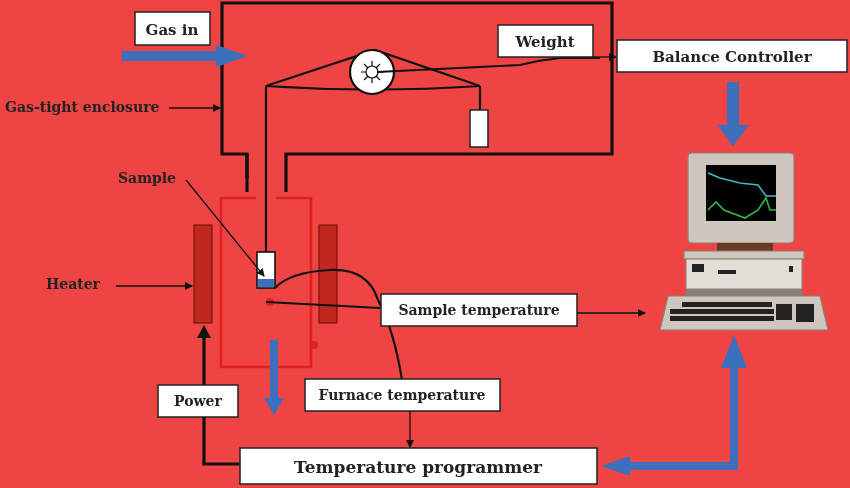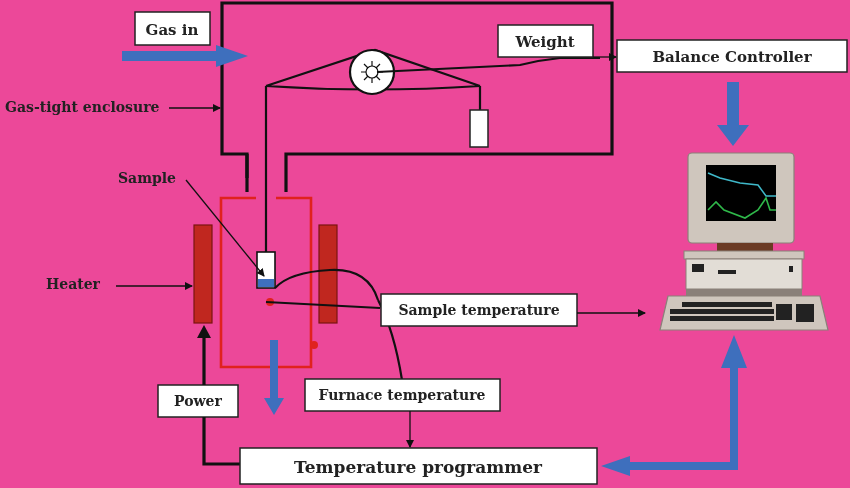--- a/index.html
+++ b/index.html
@@ -1,16 +1,16 @@
 <!DOCTYPE html>
 <html><head>
 <meta charset="utf-8">
 <style>
   html, body { margin: 0; padding: 0; background: #ffffff; }
-  #stage { position: relative; width: 850px; height: 488px; overflow: hidden; background: #ec4899; }
+  #stage { position: relative; width: 850px; height: 488px; overflow: hidden; background: #ef4444; }
   svg { position: absolute; left: 0; top: 0; }
   .lbl { font-family: "DejaVu Serif", "Liberation Serif", serif; font-weight: bold; fill: #222; }
   .box { fill: #fff; stroke: #222; stroke-width: 1.5; }
   .wire { fill: none; stroke: #111; stroke-width: 3.2; }
   .thin { fill: none; stroke: #111; stroke-width: 1.3; }
   .thread { fill: none; stroke: #111; stroke-width: 2.2; }
   .red { fill: none; stroke: #e0221e; stroke-width: 2.6; }
   .blue { fill: #3e6fbd; }
 </style>
 </head>

